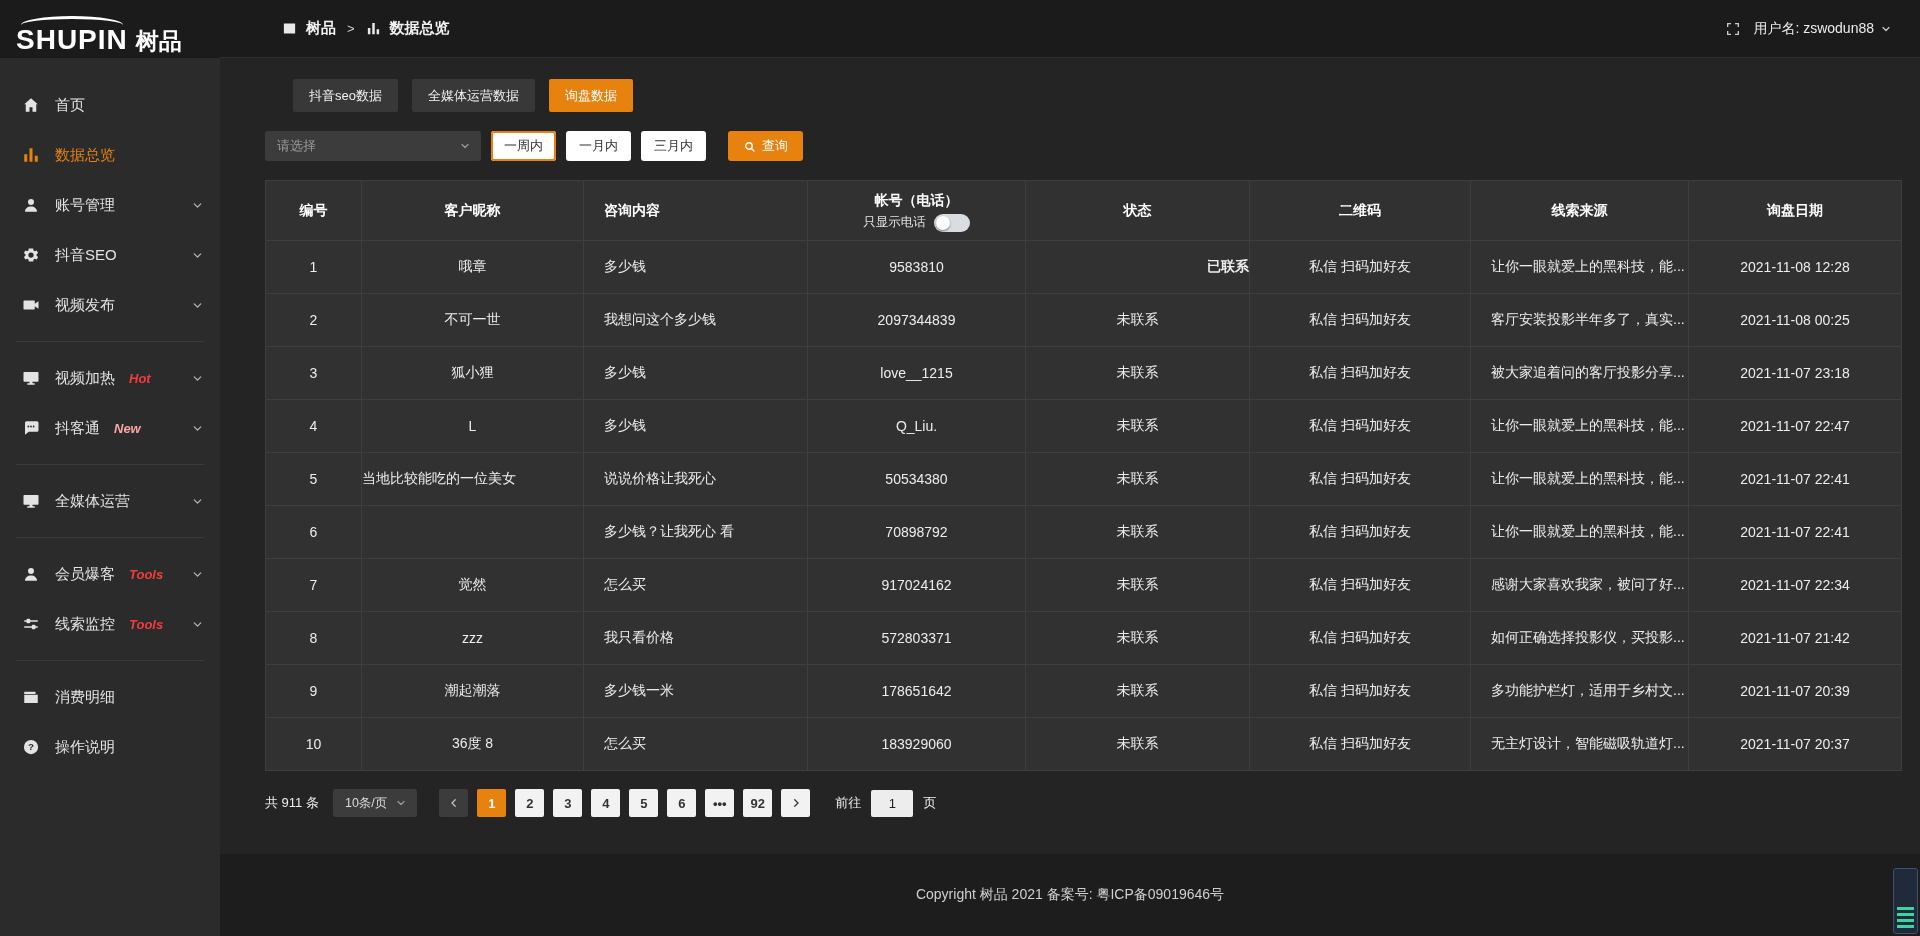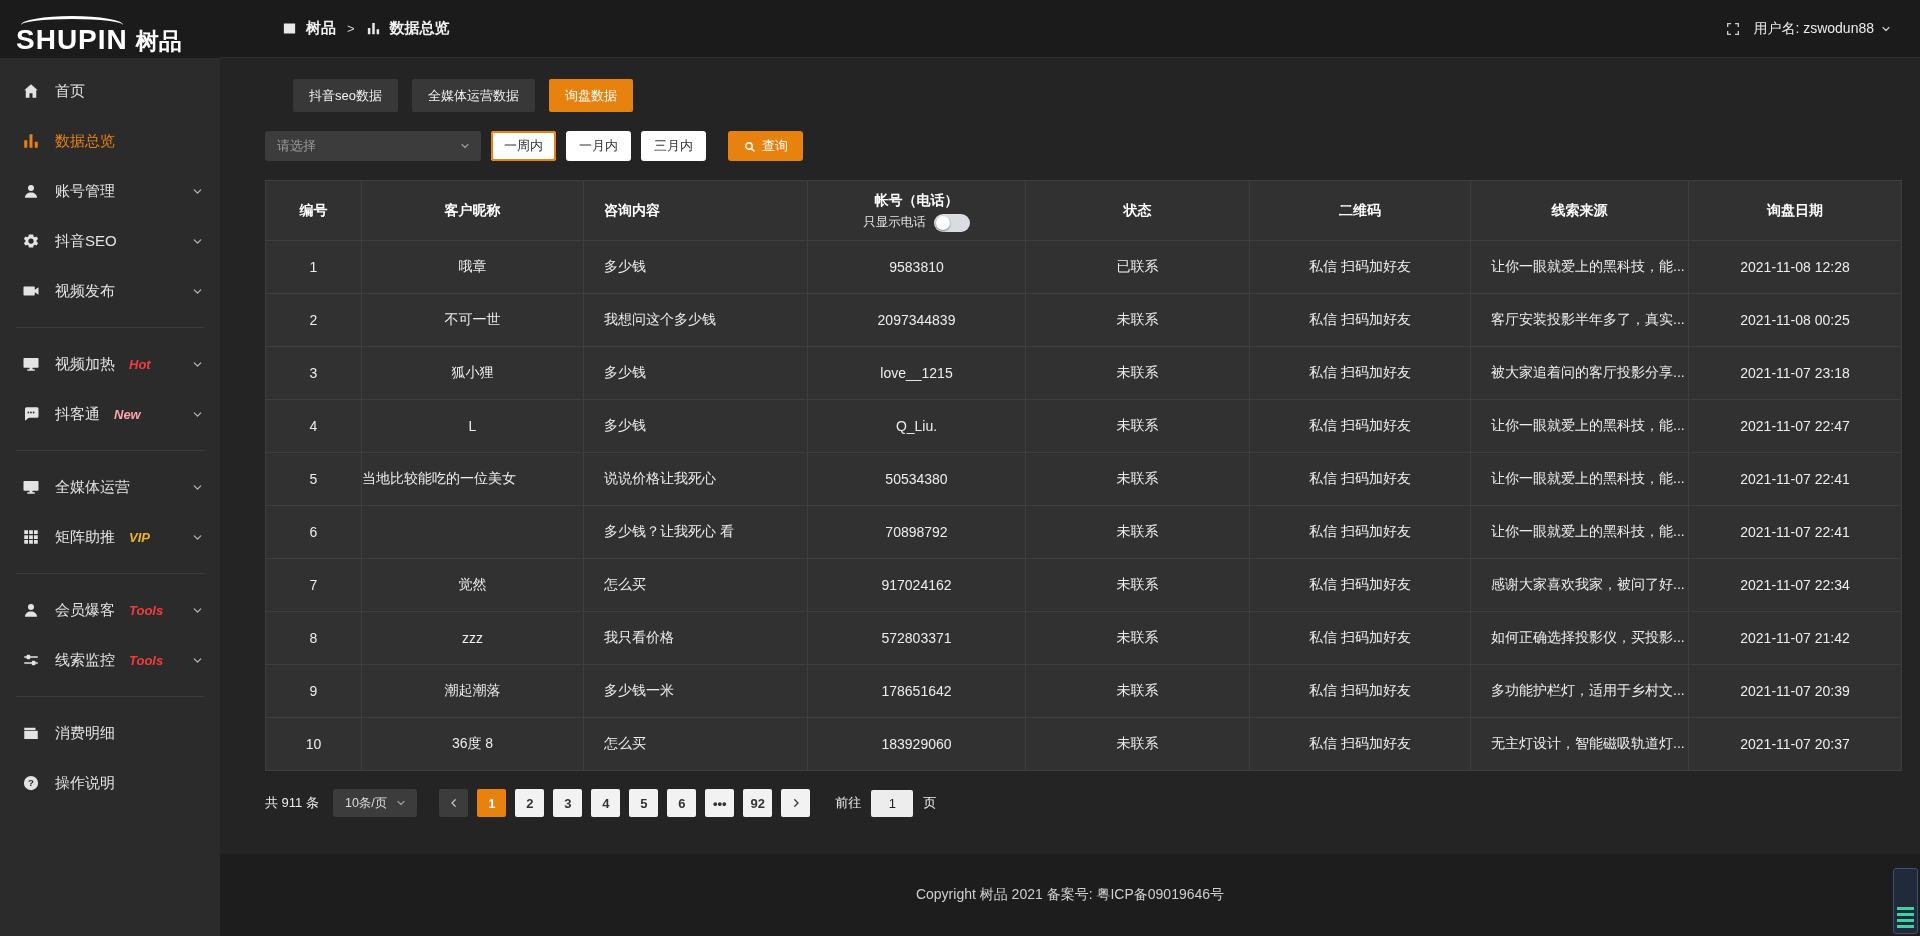--- a/index.html
+++ b/index.html
@@ -16,21 +16,21 @@
   .sidebar { width:220px; flex:0 0 220px; background:var(--sidebar_bg,#2b2b2b); height:936px; }
   .logo {
     height:58px; background:var(--topbar_bg,#1b1b1b);
     display:flex; align-items:flex-end; gap:8px; padding:6px 0 4px 16px;
     color:#fff;
   }
   .logo-en-wrap { display:flex; flex-direction:column; align-items:center; }
   .logo-arc { width:102px; height:9px; border-top:3px solid #fff; border-radius:50% 50% 0 0 / 100% 100% 0 0; margin-bottom:1px; }
   .logo-en { font-size:28px; font-weight:bold; letter-spacing:1px; line-height:1; }
   .logo-cn { font-size:23px; font-weight:bold; line-height:1.1; }
-  nav { padding-top:8px; }
+  nav { padding-top:22px; }
   .side-item { display:flex; align-items:center; height:50px; padding:0 16px 0 22px; color:#e3e3e3; font-size:15px; cursor:pointer; }
   .side-item.active { color:var(--accent,#e8820f); }
   .si-icon { width:18px; height:18px; margin-right:15px; flex:0 0 18px; }
   .si-badge { font-style:italic; font-weight:bold; font-size:13px; margin-left:14px; }
   .si-chev { margin-left:auto; width:13px; height:13px; color:#b5b5b5; }
   .side-divider { height:1px; background:#3b3b3b; margin:11px 16px; }
 
   
   .right-col { flex:1; display:flex; flex-direction:column; height:936px; }
   .topbar {
@@ -241,34 +241,20 @@
           </span>
         </div>
         <div class="side-divider"></div>
         <div class="side-item">
           <span class="si-icon" data-icon="monitor">
             <svg viewBox="0 0 24 24" fill="currentColor">
               <path d="M3 4h18a1 1 0 0 1 1 1v11a1 1 0 0 1-1 1h-7v2h3v2H7v-2h3v-2H3a1 1 0 0 1-1-1V5a1 1 0 0 1 1-1z"></path>
             </svg>
           </span>
           <span class="si-label">全媒体运营</span>
-          <span class="si-chev" data-icon="chevron">
-            <svg viewBox="0 0 24 24" fill="none" stroke="currentColor" stroke-width="2.4" stroke-linecap="round" stroke-linejoin="round">
-              <path d="M6 9l6 6 6-6"></path>
-            </svg>
-          </span>
-        </div>
-        <div class="side-item">
-          <span class="si-icon" data-icon="grid">
-            <svg viewBox="0 0 24 24" fill="currentColor">
-              <path d="M3 3h5v5H3zM9.5 3h5v5h-5zM16 3h5v5h-5zM3 9.5h5v5H3zM9.5 9.5h5v5h-5zM16 9.5h5v5h-5zM3 16h5v5H3zM9.5 16h5v5h-5zM16 16h5v5h-5z"></path>
-            </svg>
-          </span>
-          <span class="si-label">矩阵助推</span>
-          <span class="si-badge" style="color:#f0b32a">VIP</span>
           <span class="si-chev" data-icon="chevron">
             <svg viewBox="0 0 24 24" fill="none" stroke="currentColor" stroke-width="2.4" stroke-linecap="round" stroke-linejoin="round">
               <path d="M6 9l6 6 6-6"></path>
             </svg>
           </span>
         </div>
         <div class="side-divider"></div>
         <div class="side-item">
           <span class="si-icon" data-icon="user">
             <svg viewBox="0 0 24 24" fill="currentColor">
@@ -414,21 +400,21 @@
               <th style="text-align: center;">线索来源</th>
               <th style="text-align: center;">询盘日期</th>
             </tr>
           </thead>
         <tbody id="tbody">
             <tr>
               <td style="text-align: center;">1</td>
               <td style="text-align: center;">哦章</td>
               <td style="text-align: left; padding-left: 20px;">多少钱</td>
               <td style="text-align: center;">9583810</td>
-              <td class="status-contacted" style="text-align: center;">已联系</td>
+              <td class="status-contacted" style="text-align: right; font-weight: bold;">已联系</td>
               <td class="link-text" style="text-align: center;">私信 扫码加好友</td>
               <td class="link-text source-cell" style="text-align: left; padding-left: 20px;">让你一眼就爱上的黑科技，能...</td>
               <td style="text-align: center;">2021-11-08 12:28</td>
             </tr>
             <tr>
               <td style="text-align: center;">2</td>
               <td style="text-align: center;">不可一世</td>
               <td style="text-align: left; padding-left: 20px;">我想问这个多少钱</td>
               <td style="text-align: center;">2097344839</td>
               <td class="status-pending" style="text-align: center;">未联系</td>

